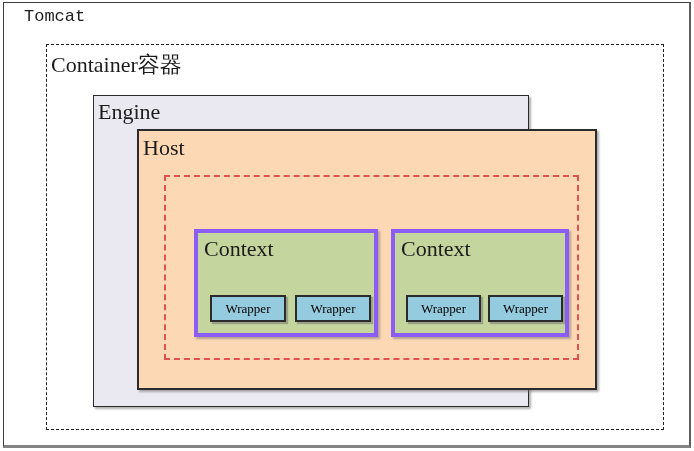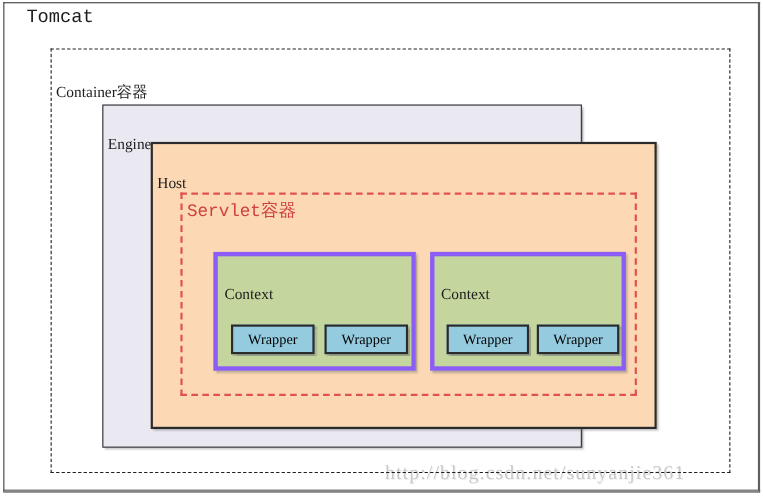--- a/index.html
+++ b/index.html
@@ -15,21 +15,21 @@
     background: #ffffff;
     overflow: hidden;
   }
   .box { position: absolute; box-sizing: border-box; }
   .box-label {
     position: absolute;
     color: #1c1c1c;
     white-space: nowrap;
     line-height: 1.1;
   }
-  .serif-label { font-family: "Liberation Serif", "DejaVu Serif", serif; font-size: 14px; margin-top: 24px; }
+  .serif-label { font-family: "Liberation Serif", "DejaVu Serif", serif; font-size: 22px; }
   .mono-label  { font-family: "Liberation Mono", "DejaVu Sans Mono", monospace; font-size: 16px; }
 
   
   #tomcat-box {
     left: 3px; top: 2px; width: 688px; height: 446px;
     border: 1px solid #3d3d3d;
     border-right: 2px solid #5f5f5f;
     border-bottom: 3px solid #848484;
     background: transparent;
   }
@@ -110,38 +110,36 @@
   #ctx1-wrapper-1 { left: 12px;  width: 76px; }
   #ctx1-wrapper-2 { left: 97px;  width: 76px; }
   #ctx2-wrapper-1 { left: 11px;  width: 75px; }
   #ctx2-wrapper-2 { left: 93px;  width: 75px; }
 </style>
 </head>
 <body>
 
 <div id="page">
 
-  <div id="watermark">http://blog.csdn.net/sunyanjie361</div>
 
   <div id="tomcat-box" class="box">
     <div id="tomcat-label" class="box-label mono-label">Tomcat</div>
   </div>
 
   <div id="container-box" class="box">
     <div id="container-label" class="box-label serif-label">Container容器</div>
   </div>
 
   <div id="engine-box" class="box">
     <div id="engine-label" class="box-label serif-label">Engine</div>
 
     <div id="host-box" class="box">
       <div id="host-label" class="box-label serif-label">Host</div>
 
       <div id="servlet-box" class="box">
-        <div id="servlet-label" class="box-label mono-label">Servlet容器</div>
 
         <div id="context-box-1" class="box context-box">
           <div class="box-label serif-label context-label">Context</div>
           <div id="ctx1-wrapper-1" class="wrapper-box">Wrapper</div>
           <div id="ctx1-wrapper-2" class="wrapper-box">Wrapper</div>
         </div>
 
         <div id="context-box-2" class="box context-box">
           <div class="box-label serif-label context-label">Context</div>
           <div id="ctx2-wrapper-1" class="wrapper-box">Wrapper</div>

